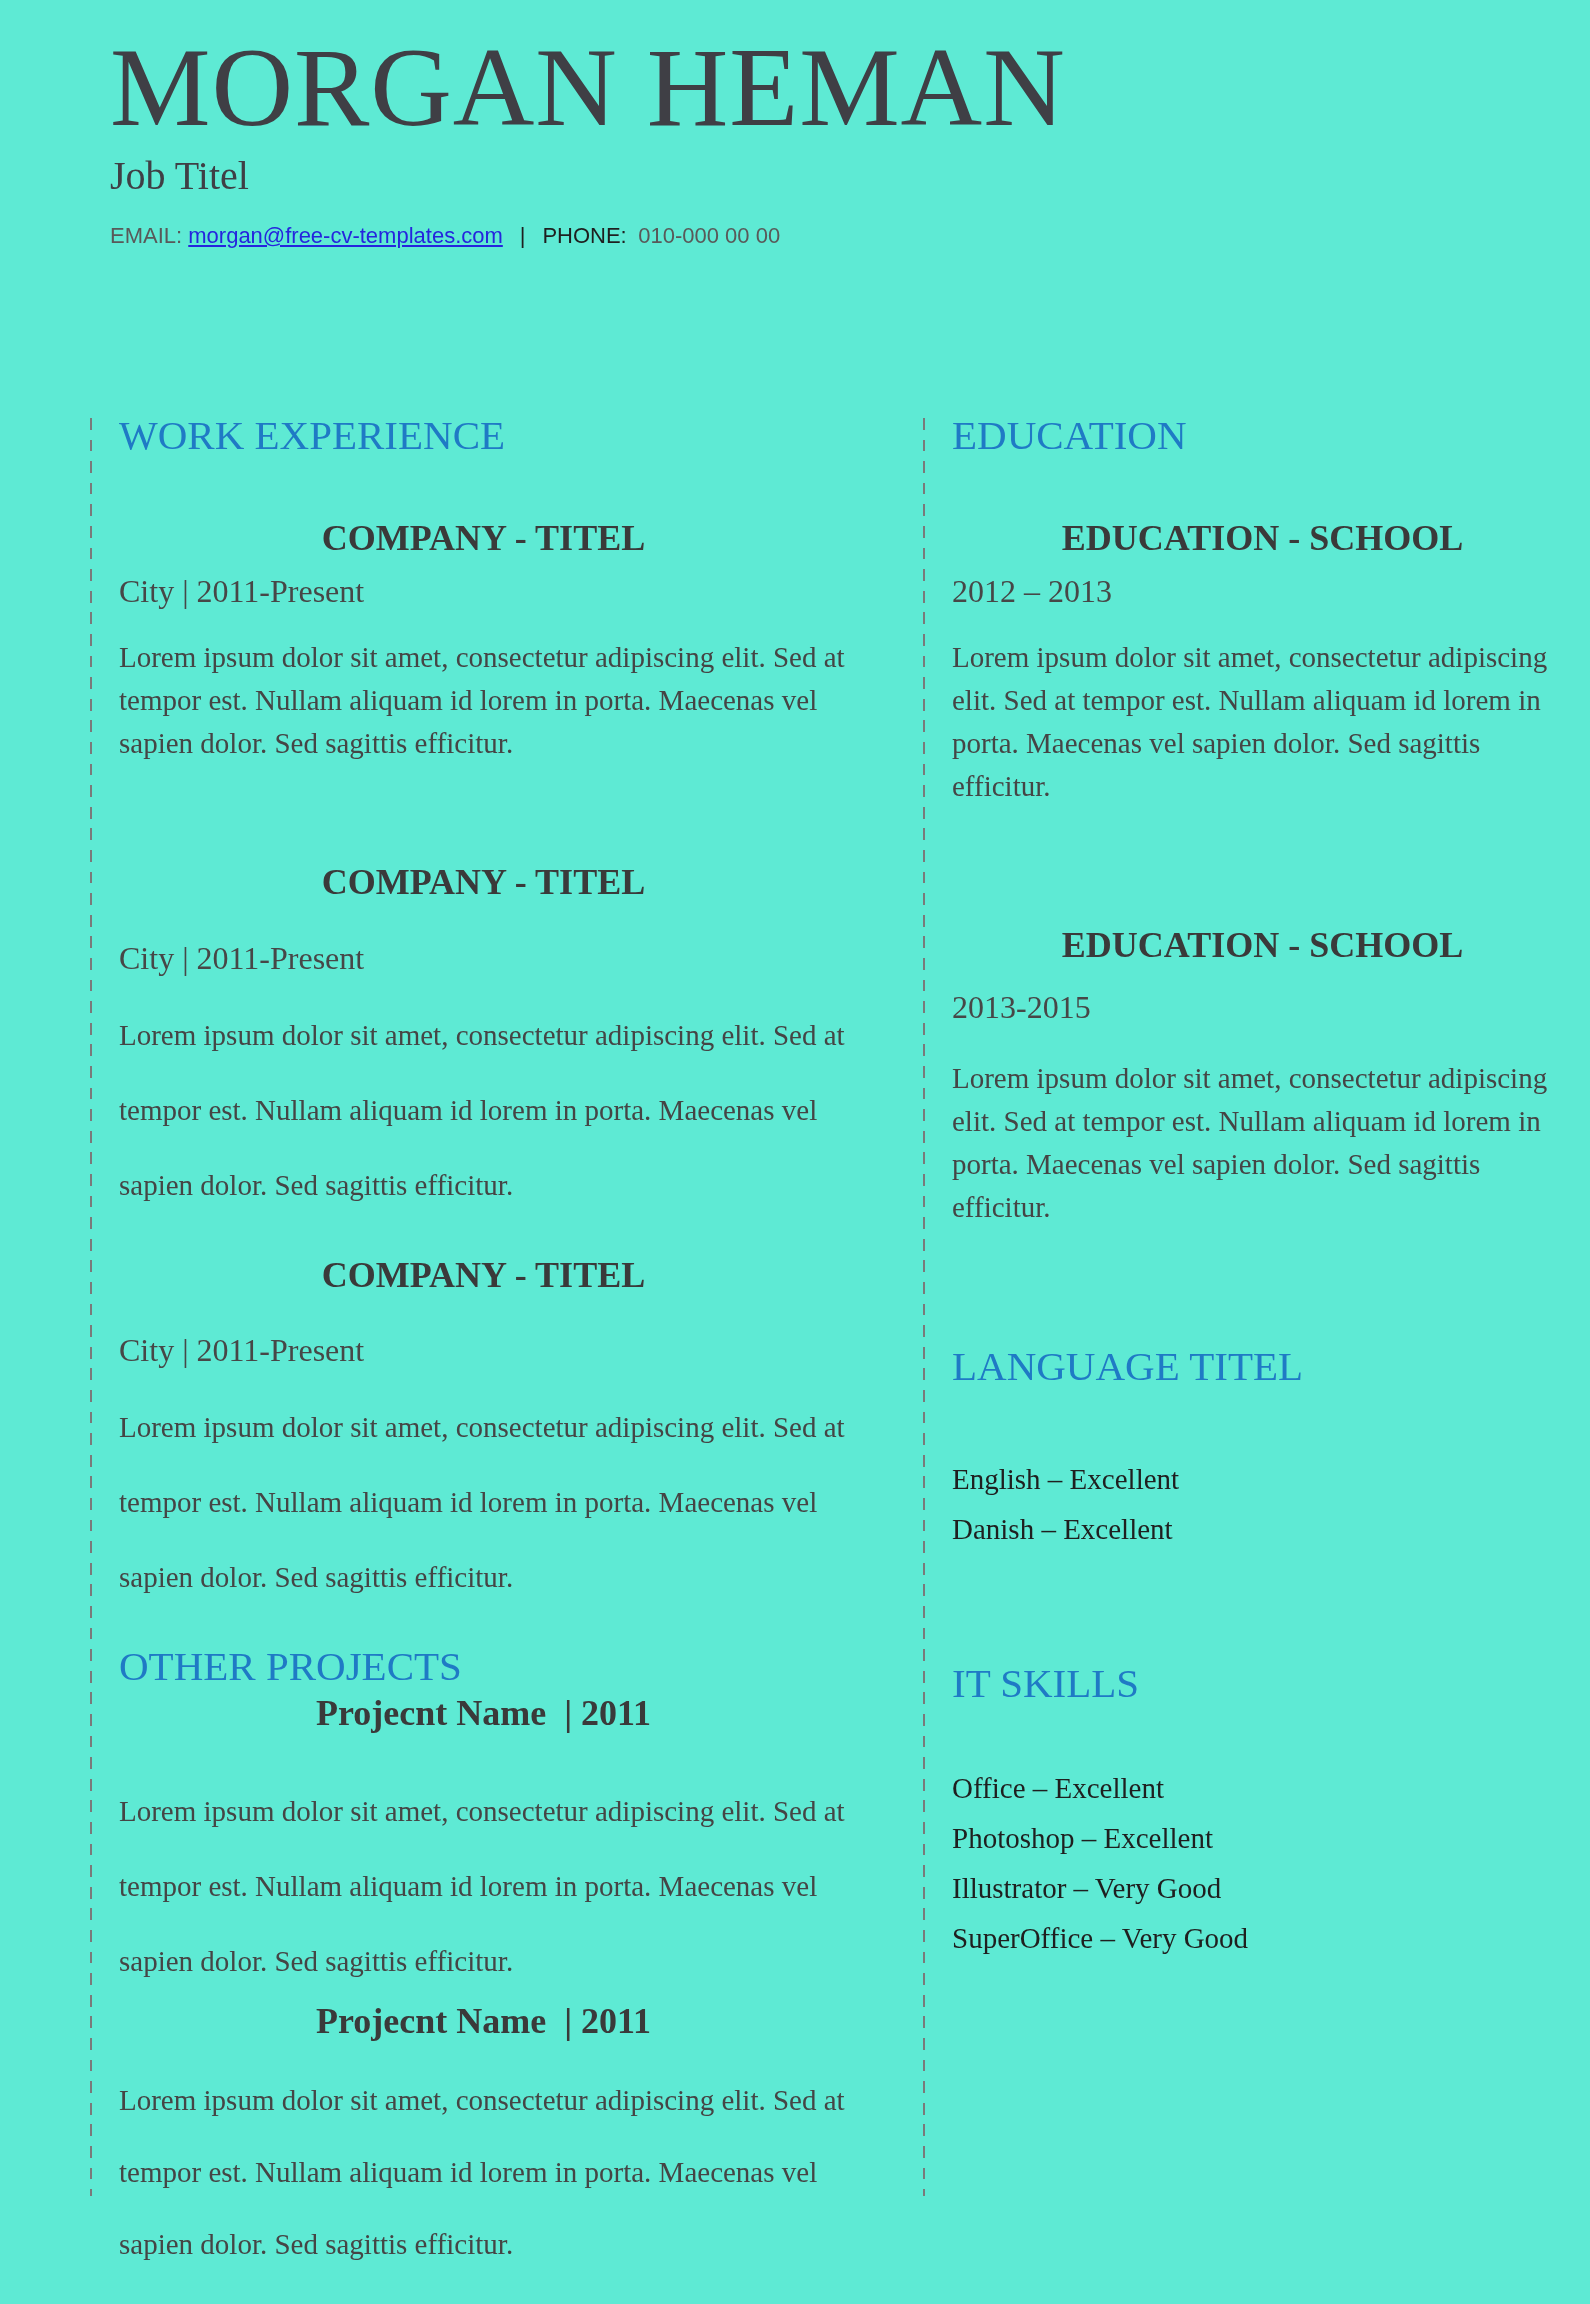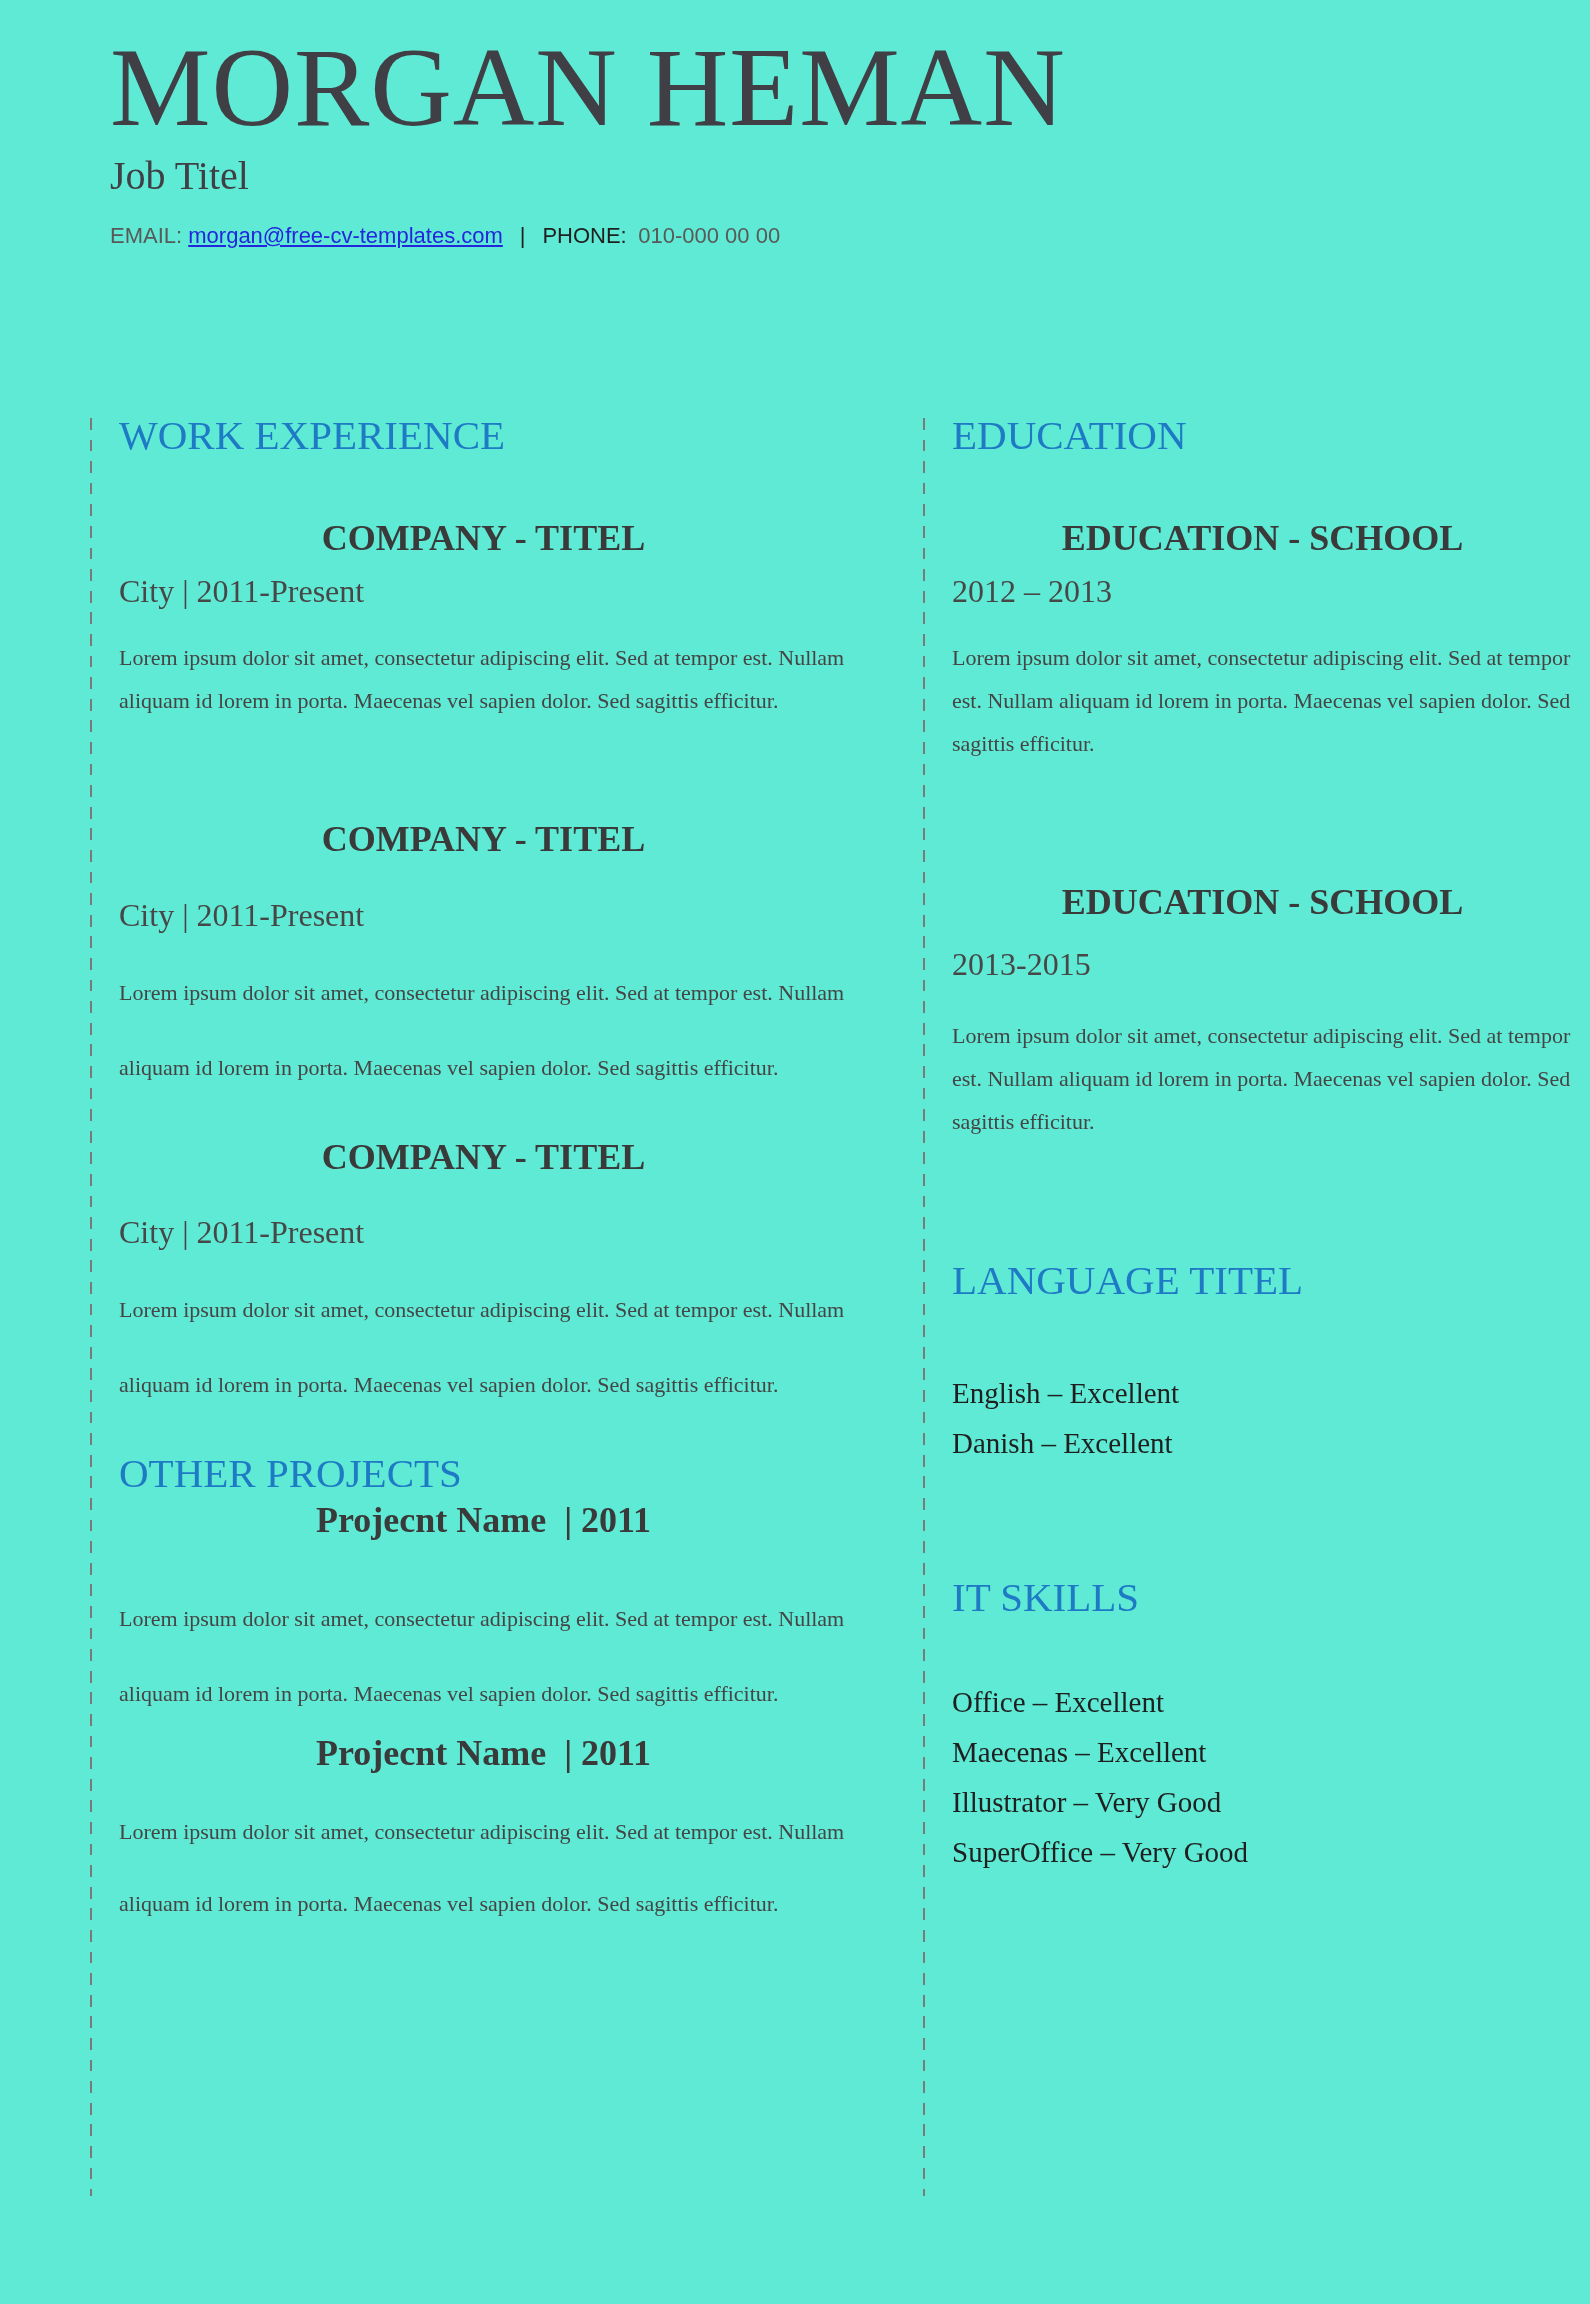--- a/index.html
+++ b/index.html
@@ -23,21 +23,21 @@
   .col::before{
     content:"";position:absolute;left:0;top:7.2px;width:1.8px;height:1778px;
     background:repeating-linear-gradient(to bottom,#7a7a7a 0 11.7px,transparent 11.7px 21.6px);
   }
   .col-left{width:758px;margin-right:75px;}
   .col-right{width:650px;}
   
   .sec-h{font-size:41px;font-weight:400;color:#1f7ac5;margin:0;line-height:1.2;}
   .item-title{font-size:36px;font-weight:700;color:#3a3a3a;margin:0;line-height:1.25;white-space:pre-wrap;text-align:center;}
   .item-meta{font-size:32px;font-weight:400;color:#474747;margin:0;line-height:1.25;}
-  .para{font-size:22px;color:#454545;margin:0;}
+  .para{font-size:29px;color:#454545;margin:0;}
   .para.normal{line-height:43px;}
   .para.wide{line-height:75px;}
   .para.wide-last{line-height:72px;}
   .skill-list{list-style:none;margin:0;padding:0;font-size:29px;color:#1f1f1f;line-height:50px;}
   .skill-list li{margin:0;padding:0;}
   
   .mb11{margin-bottom:10px}.mb21{margin-bottom:19px}.mb22{margin-bottom:20px}
   .mb28{margin-bottom:25px}.mb30{margin-bottom:27px}.mb33{margin-bottom:30px}
   .mb35{margin-bottom:31.5px}.mb37{margin-bottom:33px}
   .mb42{margin-bottom:38px}.mb60{margin-bottom:54px}.mb62{margin-bottom:56px}
@@ -115,21 +115,21 @@
 
       <h2 class="sec-h mb70">LANGUAGE TITEL</h2>
       <ul class="skill-list mb117">
         <li>English – Excellent</li>
         <li>Danish – Excellent</li>
       </ul>
 
       <h2 class="sec-h mb60">IT SKILLS</h2>
       <ul class="skill-list">
         <li>Office – Excellent</li>
-        <li>Maecenas – Excellent</li>
+        <li>Photoshop – Excellent</li>
         <li>Illustrator – Very Good</li>
         <li>SuperOffice – Very Good</li>
       </ul>
     </section>
 
   </div>
 </div>
 
 
 </body></html>

